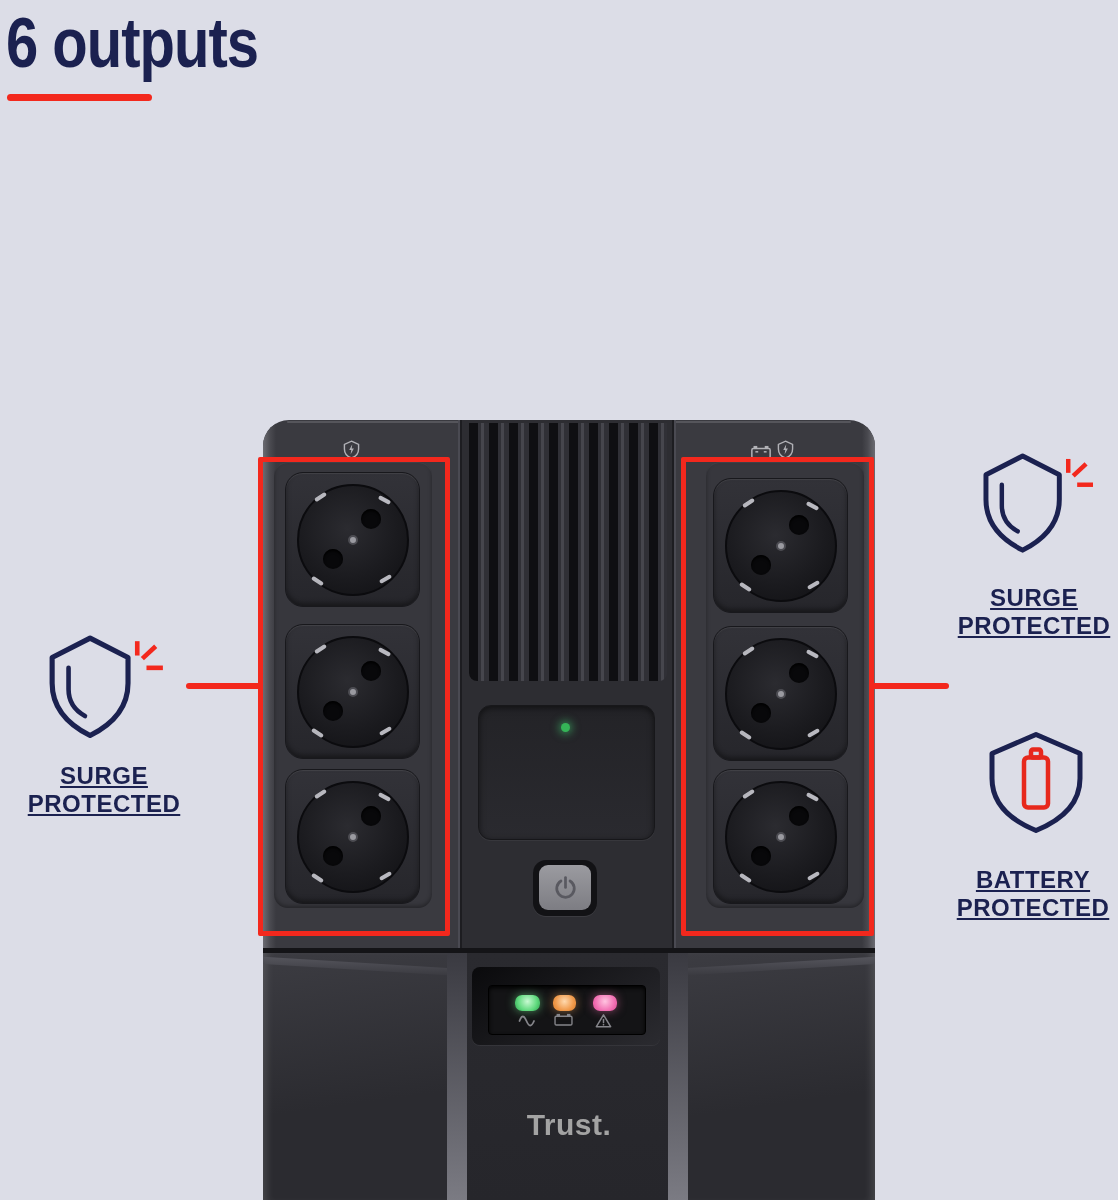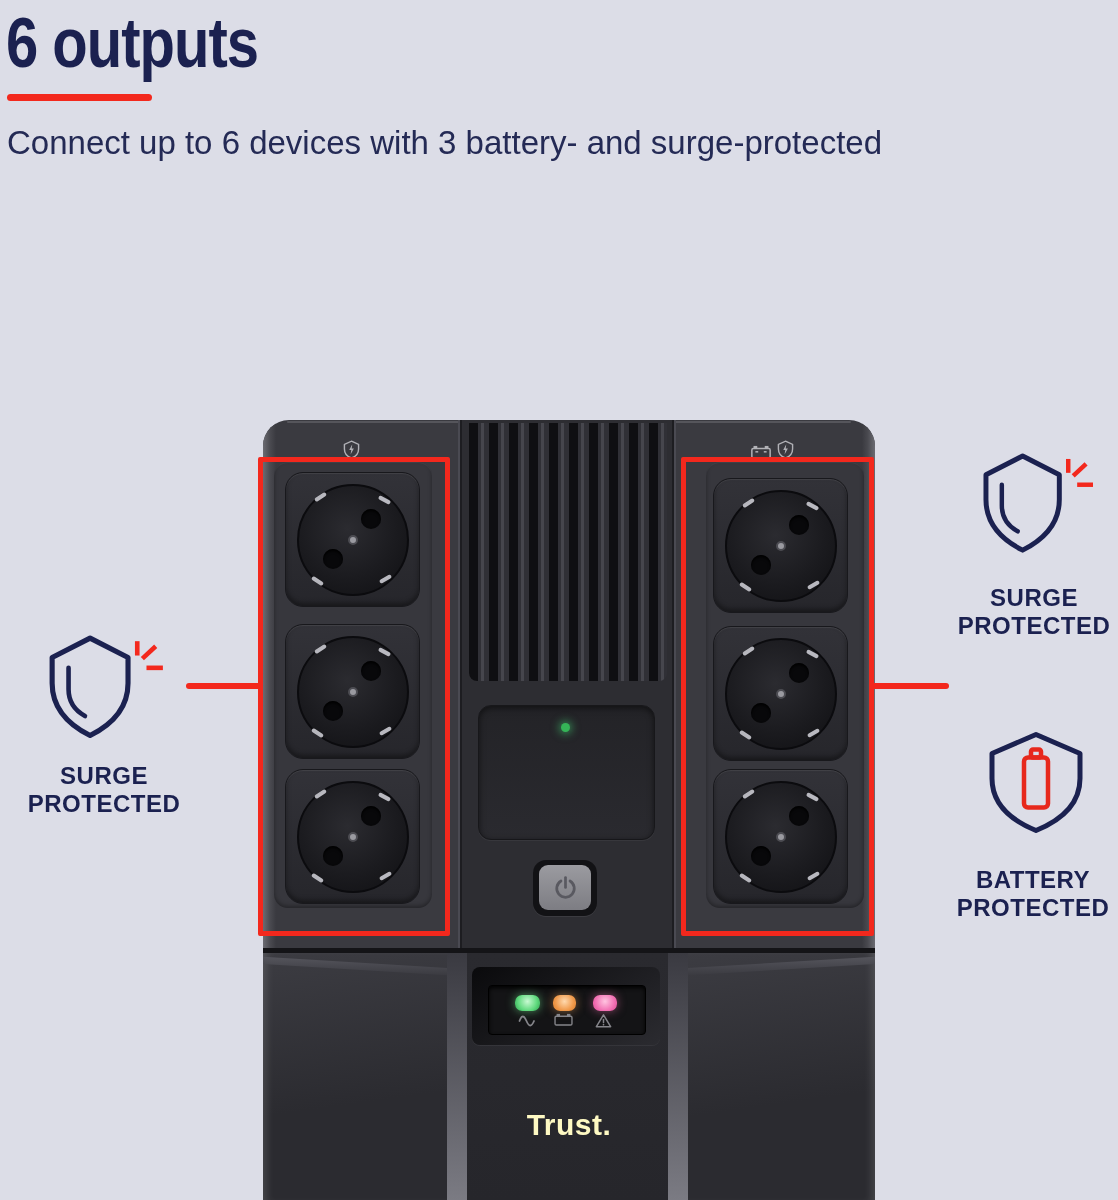--- a/index.html
+++ b/index.html
@@ -18,21 +18,21 @@
   .subtitle span{display:block;}
 
   
   .red-rect{position:absolute;border:5px solid #f3281d;border-radius:2px;z-index:6;}
   .rect-left{left:258px;top:457px;width:182px;height:469px;}
   .rect-right{left:681px;top:457px;width:183px;height:469px;}
   .connector{position:absolute;height:6px;background:#f3281d;z-index:6;}
   .conn-left{left:186px;top:683px;width:74px;border-radius:3px 0 0 3px;}
   .conn-right{left:872px;top:683px;width:77px;border-radius:0 3px 3px 0;}
 
-  .callout-label{position:absolute;color:#1b2150;font-weight:800;font-size:24px;line-height:28px;letter-spacing:.5px;text-align:center;z-index:5;}
+  .callout-label{position:absolute;color:#1b2150;font-weight:800;font-size:24px;line-height:28px;letter-spacing:.5px;text-align:center;z-index:5;text-decoration:underline;}
   .lbl-left{left:6px;top:762px;width:196px;}
   .lbl-right-surge{left:950px;top:584px;width:168px;}
   .lbl-right-batt{left:948px;top:866px;width:170px;}
   .callout-shield{position:absolute;z-index:5;}
   .shield-left{left:48px;top:634px;}
   .shield-right-surge{left:982px;top:452px;}
   .shield-right-batt{left:988px;top:730px;}
 
   
   .prod-top{
@@ -95,31 +95,30 @@
   .center-col-b{position:absolute;left:204px;top:5px;bottom:0;width:201px;background:linear-gradient(#2a2a2f,#26262b);}
   .led-assembly{position:absolute;left:209px;top:19px;width:188px;height:78px;border-radius:8px;
     background:linear-gradient(145deg,#0a0a0c,#2b2b30);box-shadow:0 1px 0 rgba(255,255,255,.06);}
   .led-inner{position:absolute;left:16px;top:18px;width:156px;height:48px;border-radius:4px;background:#141416;border:1px solid #000;box-shadow:inset 0 2px 4px #000;}
   .led{position:absolute;top:9px;height:16px;border-radius:7px;}
   .led-green{left:26px;width:25px;background:radial-gradient(circle at 50% 40%,#c8f9d2,#5fd97d 60%,#2f9e4f);box-shadow:0 0 10px rgba(120,240,150,.55);}
   .led-orange{left:64px;width:23px;background:radial-gradient(circle at 50% 40%,#ffd9ae,#f09a4c 60%,#d97b2a);box-shadow:0 0 10px rgba(250,170,90,.5);}
   .led-pink{left:104px;width:24px;background:radial-gradient(circle at 50% 40%,#ffc4e0,#f272b4 60%,#d94a92);box-shadow:0 0 10px rgba(250,120,180,.5);}
   .led-icon{position:absolute;top:27px;}
   .li-sine{left:29px;} .li-batt{left:65px;} .li-warn{left:106px;}
-  .brand{position:absolute;left:0;right:0;top:160px;text-align:center;color:#fef9c3;font-size:30px;font-weight:700;letter-spacing:.5px;}
+  .brand{position:absolute;left:0;right:0;top:160px;text-align:center;color:#a3a3a3;font-size:30px;font-weight:700;letter-spacing:.5px;}
 </style>
 </head>
 <body>
 
 <div class="stage">
 
   <div class="title">6 outputs</div>
   <div class="title-rule"></div>
   <div class="subtitle">
-    <span>Connect up to 6 devices with 3 battery- and surge-protected</span>
   </div>
 
   <div class="prod-top">
     <div class="topline"></div>
     <div class="edge e-l"></div>
     <div class="edge e-r"></div>
     <div class="col-frame cf-l"></div>
     <div class="col-frame cf-r"></div>
     <div class="center-col"></div>
     <div class="vents"></div>

